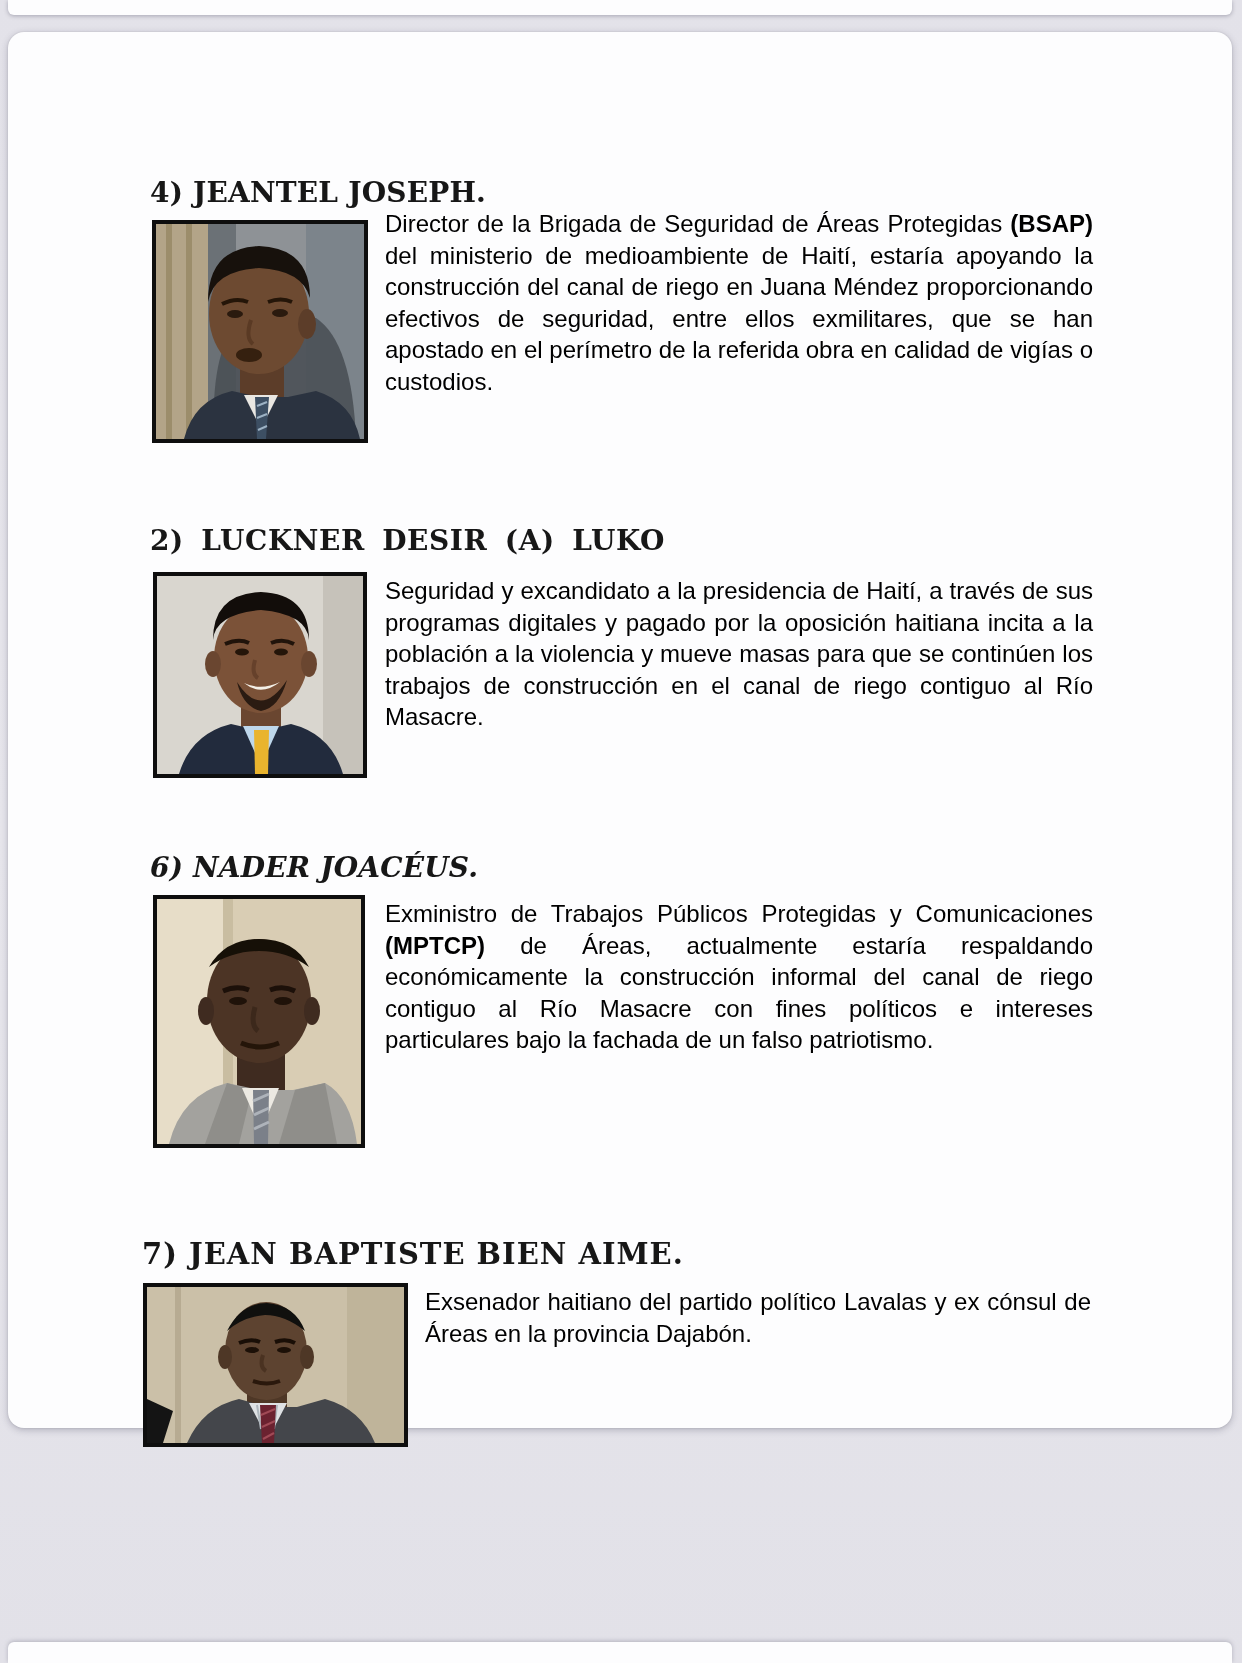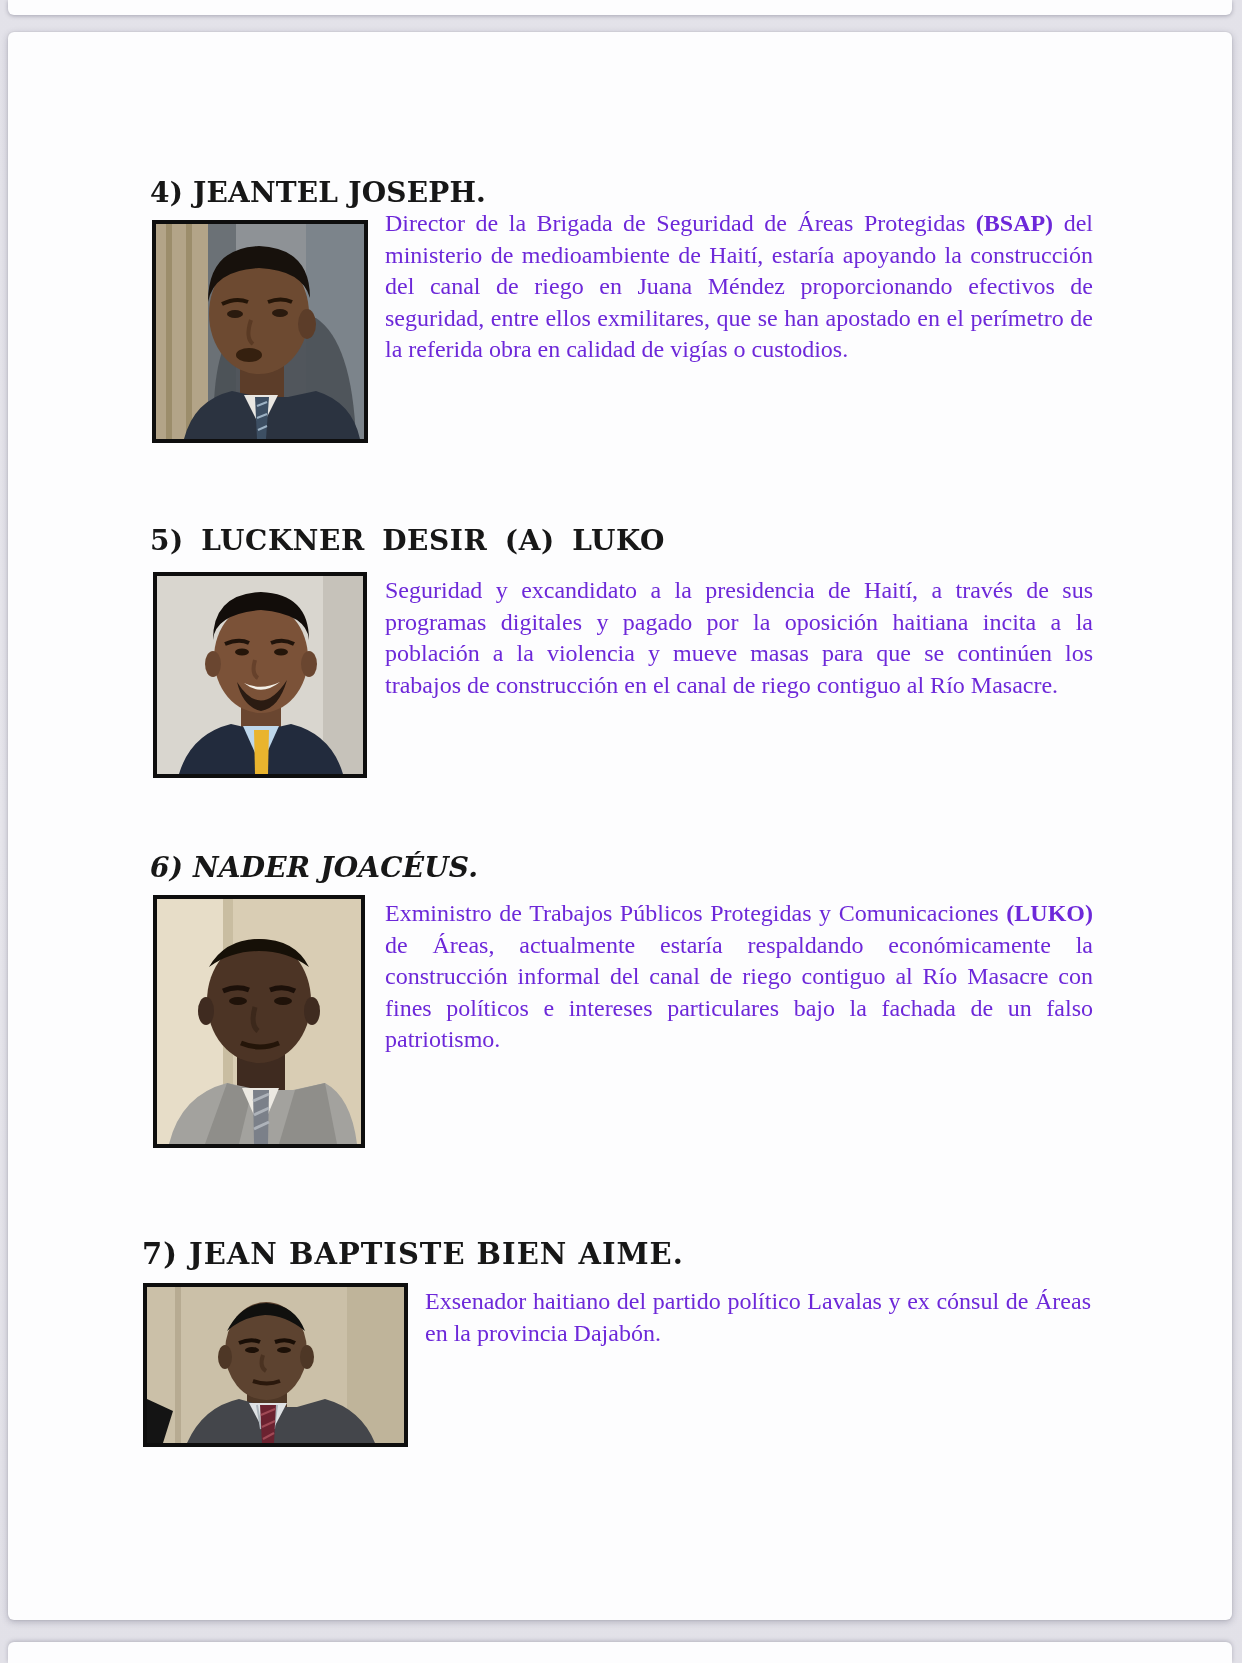--- a/index.html
+++ b/index.html
@@ -20,34 +20,34 @@
   }
   .strip-top{
     top:0;height:15px;border-radius:0 0 6px 6px;
     box-shadow:0 1px 4px rgba(90,90,110,.45);
   }
   .strip-bottom{
     top:1642px;height:21px;border-radius:6px 6px 0 0;
     box-shadow:0 -1px 4px rgba(90,90,110,.35);
   }
   .paper{
-    position:absolute;left:8px;top:32px;width:1224px;height:1588px;
-    background:#fdfdfe;border-radius:6px;
+    position:absolute;left:8px;top:32px;width:1224px;height:1396px;
+    background:#fdfdfe;border-radius:16px;
     box-shadow:0 0 2px rgba(0,0,0,.12),0 2px 7px rgba(70,70,95,.32);
   }
   .heading{
     position:absolute;margin:0;
     font-family:"DejaVu Serif",serif;
     font-weight:700;font-size:28px;line-height:1.25;
     color:#171717;white-space:nowrap;letter-spacing:.2px;
   }
   .desc{
     position:absolute;margin:0;
-    font-family:Liberation Serif, serif;
-    font-size:24px;line-height:31.6px;color:#6d28d9;
+    font-family:Liberation Sans, sans-serif;
+    font-size:24px;line-height:31.6px;color:#000000;
     text-align:justify;
   }
   .desc .b{font-weight:700;}
   .photo{
     position:absolute;border:4px solid #0e0e0e;box-sizing:border-box;
     background:#cfcac0;
   }
   .photo svg{display:block;width:100%;height:100%;}
 
   
@@ -102,21 +102,21 @@
           <polygon points="99,173 113,173 110,215 101,215" fill="#3d4f63"></polygon>
           <line x1="101" y1="182" x2="111" y2="178" stroke="#9db2c4" stroke-width="2"></line>
           <line x1="101" y1="194" x2="111" y2="190" stroke="#9db2c4" stroke-width="2"></line>
           <line x1="102" y1="206" x2="111" y2="202" stroke="#9db2c4" stroke-width="2"></line>
         </svg>
       </div>
       <p class="desc"><span>Director de la Brigada de Seguridad de Áreas Protegidas </span><span class="b">(BSAP)</span><span> del ministerio de medioambiente de Haití, estaría apoyando la construcción del canal de riego en Juana Méndez proporcionando efectivos de seguridad, entre ellos exmilitares, que se han apostado en el perímetro de la referida obra en calidad de vigías o custodios.</span></p>
     </section>
 
     <section class="e5">
-      <h2 class="heading">5) LUCKNER DESIR (A) LUKO</h2>
+      <h2 class="heading">2) LUCKNER DESIR (A) LUKO</h2>
       <div class="photo" role="img" aria-label="photo-luckner-desir">
         <svg viewBox="0 0 206 198" preserveAspectRatio="none">
           <rect width="206" height="198" fill="#d9d6cf"></rect>
           <rect x="166" width="40" height="198" fill="#c6c2ba"></rect>
           <rect x="84" y="118" width="40" height="38" fill="#6a4630"></rect>
           <ellipse cx="104" cy="82" rx="47" ry="55" fill="#7b5238"></ellipse>
           <ellipse cx="56" cy="88" rx="8" ry="13" fill="#6a4630"></ellipse>
           <ellipse cx="152" cy="88" rx="8" ry="13" fill="#6a4630"></ellipse>
           <path d="M56 64 Q56 18 104 16 Q152 18 152 64 Q150 38 104 34 Q58 38 56 64 Z" fill="#120d0a"></path>
           <path d="M68 68 q14 -6 24 -1" stroke="#20130a" stroke-width="4" fill="none"></path>
@@ -155,21 +155,21 @@
           <path d="M12 245 Q24 196 70 184 L102 191 136 191 168 184 Q194 198 200 245 Z" fill="#a3a29e"></path>
           <path d="M70 184 L95 191 82 245 48 245 Z" fill="#8f8e8a"></path>
           <path d="M138 191 L168 184 180 245 122 245 Z" fill="#8f8e8a"></path>
           <polygon points="85,189 122,189 104,232" fill="#ece9e2"></polygon>
           <polygon points="96,191 112,191 111,245 97,245" fill="#7b8089"></polygon>
           <line x1="96" y1="202" x2="112" y2="195" stroke="#aeb3ba" stroke-width="3"></line>
           <line x1="97" y1="216" x2="112" y2="209" stroke="#aeb3ba" stroke-width="3"></line>
           <line x1="97" y1="230" x2="112" y2="223" stroke="#aeb3ba" stroke-width="3"></line>
         </svg>
       </div>
-      <p class="desc"><span>Exministro de Trabajos Públicos Protegidas y Comunicaciones </span><span class="b">(LUKO)</span><span> de Áreas, actualmente estaría respaldando económicamente la construcción informal del canal de riego contiguo al Río Masacre con fines políticos e intereses particulares bajo la fachada de un falso patriotismo.</span></p>
+      <p class="desc"><span>Exministro de Trabajos Públicos Protegidas y Comunicaciones </span><span class="b">(MPTCP)</span><span> de Áreas, actualmente estaría respaldando económicamente la construcción informal del canal de riego contiguo al Río Masacre con fines políticos e intereses particulares bajo la fachada de un falso patriotismo.</span></p>
     </section>
 
     <section class="e7">
       <h2 class="heading">7) JEAN BAPTISTE BIEN AIME.</h2>
       <div class="photo" role="img" aria-label="photo-jean-baptiste-bien-aime">
         <svg viewBox="0 0 257 156" preserveAspectRatio="none">
           <rect width="257" height="156" fill="#cbc0a8"></rect>
           <rect x="200" width="57" height="156" fill="#bfb49a"></rect>
           <rect x="28" width="6" height="156" fill="#b7ab92"></rect>
           <polygon points="0,112 26,124 16,156 0,156" fill="#141414"></polygon>

